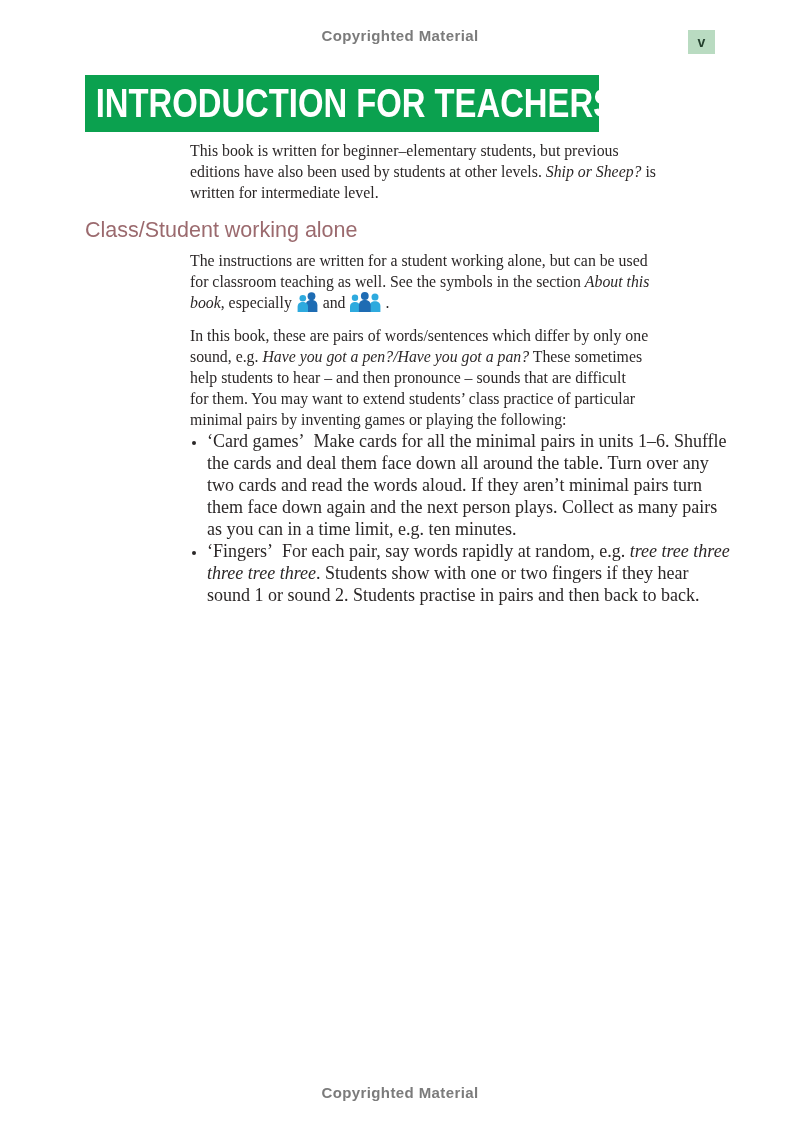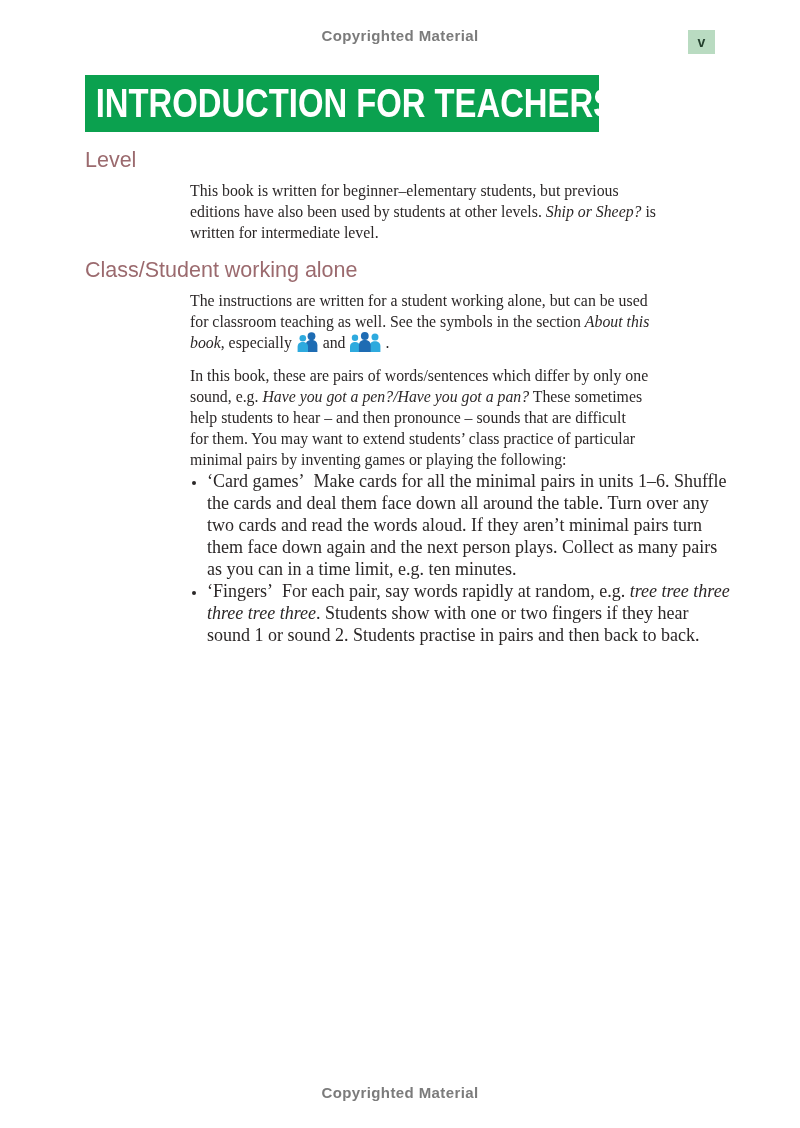--- a/index.html
+++ b/index.html
@@ -92,21 +92,20 @@
 
   <div class="page-badge">v</div>
 
   <div class="banner">
     <span class="banner-text">INTRODUCTION FOR TEACHERS</span>
   </div>
 
   <div class="content">
 
     <section>
-      <h2 class="first">Level</h2>
       <p class="body-block"><span>This book is written for beginner–elementary students, but previous
 editions have also been used by students at other levels. </span><i>Ship or Sheep?</i><span> is
 written for intermediate level.</span></p>
     </section>
 
     <section>
       <h2>Class/Student working alone</h2>
       <p class="body-block"><span>The instructions are written for a student working alone, but can be used
 for classroom teaching as well. See the symbols in the section </span><i>About this
 book</i><span>, especially </span><span class="student-icon"><svg width="23" height="20" viewBox="0 0 23 20">

